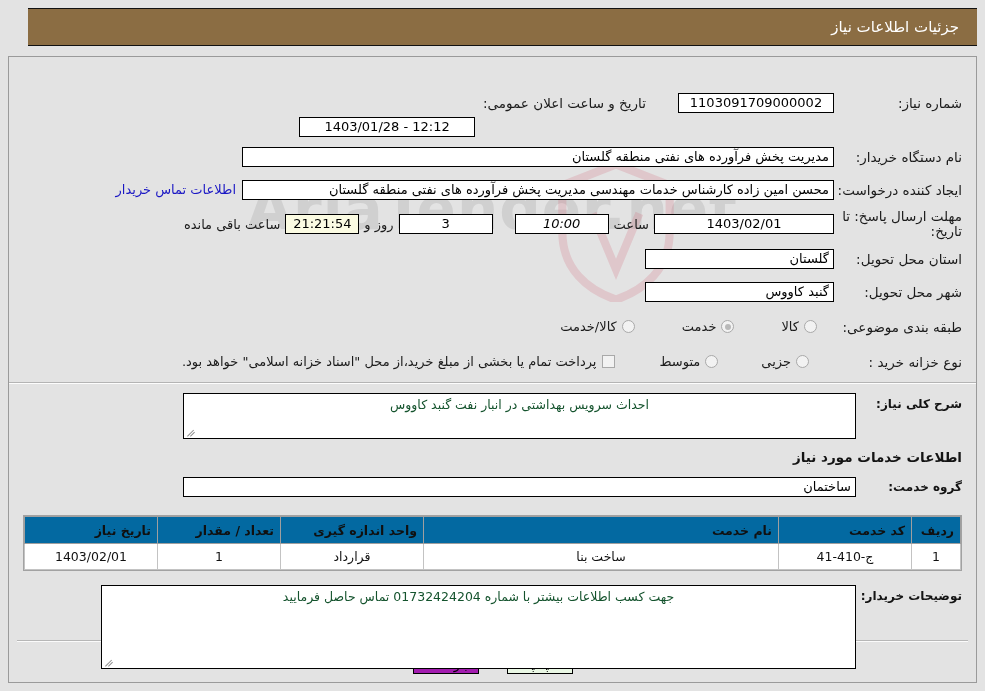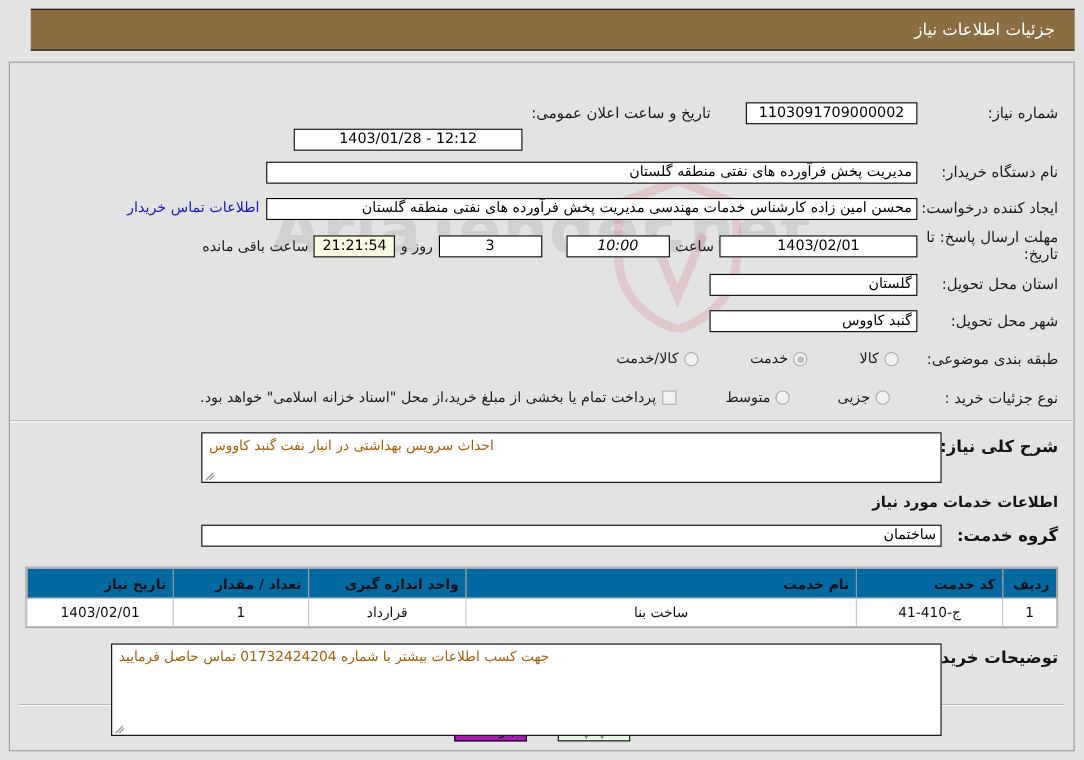--- a/index.html
+++ b/index.html
@@ -177,38 +177,38 @@
 
   
   .sect-h {
     font-size: 13.5px;
     font-weight: bold;
     color: #141414;
     margin: 10px 14px 8px 0;
   }
 
   .bold-lbl {
-    font-size: 15px;
+    font-size: 12px;
     font-weight: bold;
     color: #141414;
     white-space: nowrap;
     text-align: right;
   }
 
   
   .ta {
     background: #fff;
     border: 1px solid #000;
     box-sizing: border-box;
     font-size: 12.5px;
-    color: #a16207;
+    color: #14532d;
     padding: 3px 6px;
     position: relative;
     overflow: hidden;
-    text-align: left;
+    text-align: center;
     line-height: 16px;
   }
   .ta .grip {
     position: absolute;
     left: 2px;
     bottom: 1px;
     width: 10px;
     height: 10px;
     pointer-events: none;
   }
@@ -303,21 +303,21 @@
     <path d="M30 44 L50 92 L70 44" fill="none" stroke="#d05a6e" stroke-width="7"></path>
   </svg>
 
   <div class="content">
 
     <div class="row" style="margin-top:12px;">
       <div class="lbl lbl-w" style="margin-right:14px;">شماره نیاز:</div>
       <div class="fld ltr" style="width:156px;">1103091709000002</div>
 
       <div class="lbl" style="margin-right:32px;">تاریخ و ساعت اعلان عمومی:</div>
-      <div class="fld ltr" style="width:208px;margin-right:8px;margin-top:48px;">1403/01/28 - 12:12</div>
+      <div class="fld ltr" style="width:176px;margin-right:8px;margin-top:48px;">1403/01/28 - 12:12</div>
     </div>
 
     <div class="row" style="margin-top:6px;">
       <div class="lbl lbl-w" style="margin-right:14px;">نام دستگاه خریدار:</div>
       <div class="fld right" style="width:592px;">مدیریت پخش فرآورده های نفتی منطقه گلستان</div>
     </div>
 
     <div class="row" style="margin-top:6px;">
       <div class="lbl lbl-w" style="margin-right:14px;">ایجاد کننده درخواست:</div>
       <div class="fld right" style="width:592px;">محسن امین زاده کارشناس خدمات مهندسی مدیریت پخش فرآورده های نفتی منطقه گلستان</div>
@@ -358,21 +358,21 @@
         <span class="otxt">خدمت</span>
       </div>
 
       <div class="opt" style="margin-right:42px;">
         <span class="radio"></span>
         <span class="otxt">کالا/خدمت</span>
       </div>
     </div>
 
     <div class="row" style="margin-top:8px;">
-      <div class="lbl lbl-w" style="margin-right:14px;">نوع جزئیات خرید :</div>
+      <div class="lbl lbl-w" style="margin-right:14px;">نوع خزانه خرید :</div>
 
       <div class="opt" style="margin-right:22px;">
         <span class="radio"></span>
         <span class="otxt">جزیی</span>
       </div>
 
       <div class="opt" style="margin-right:38px;">
         <span class="radio"></span>
         <span class="otxt">متوسط</span>
       </div>

